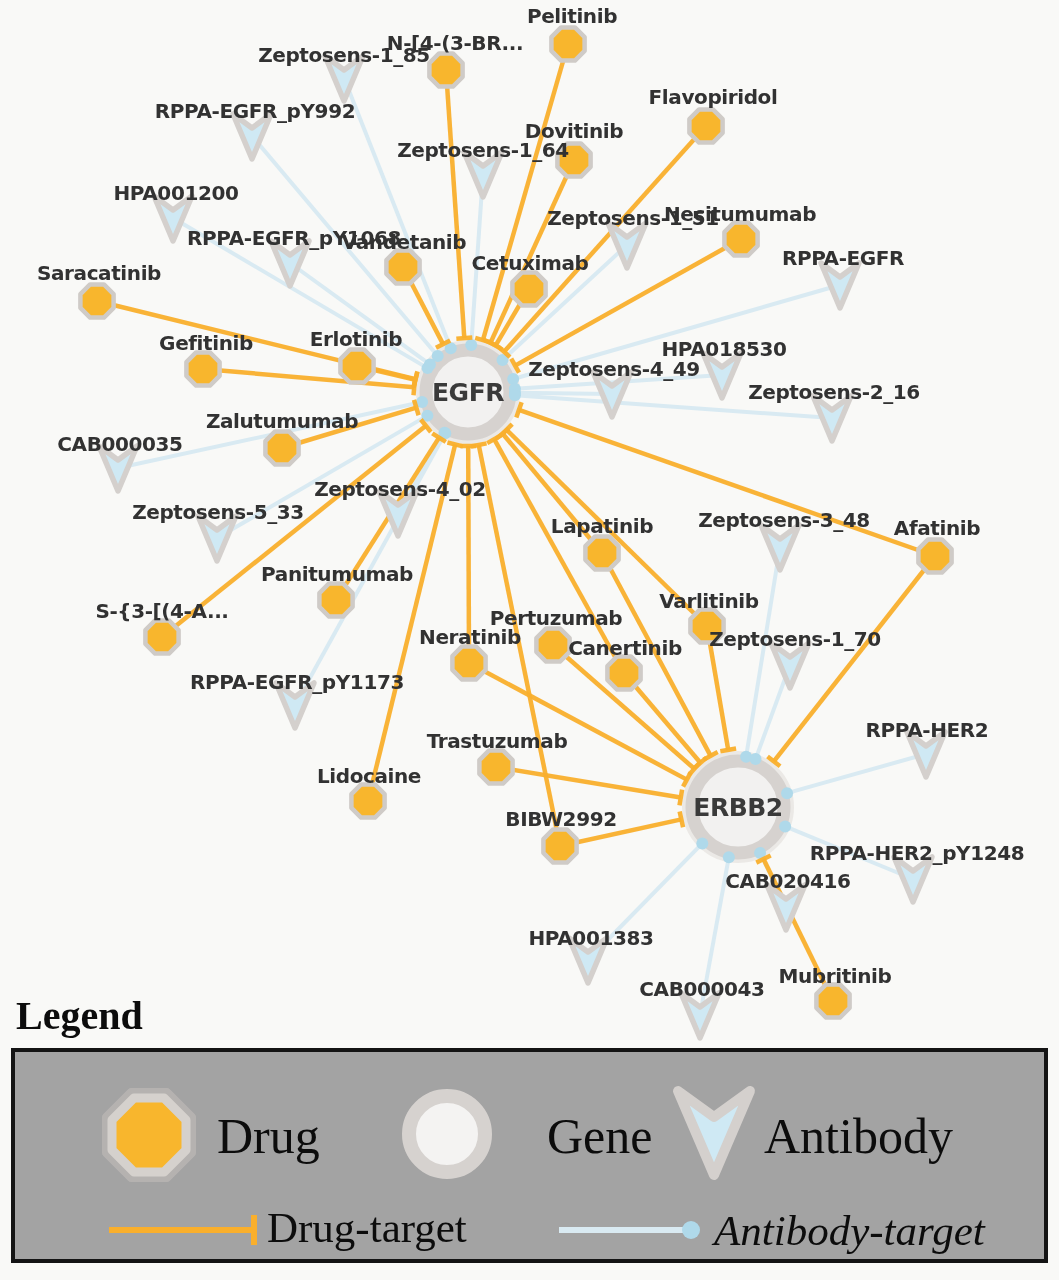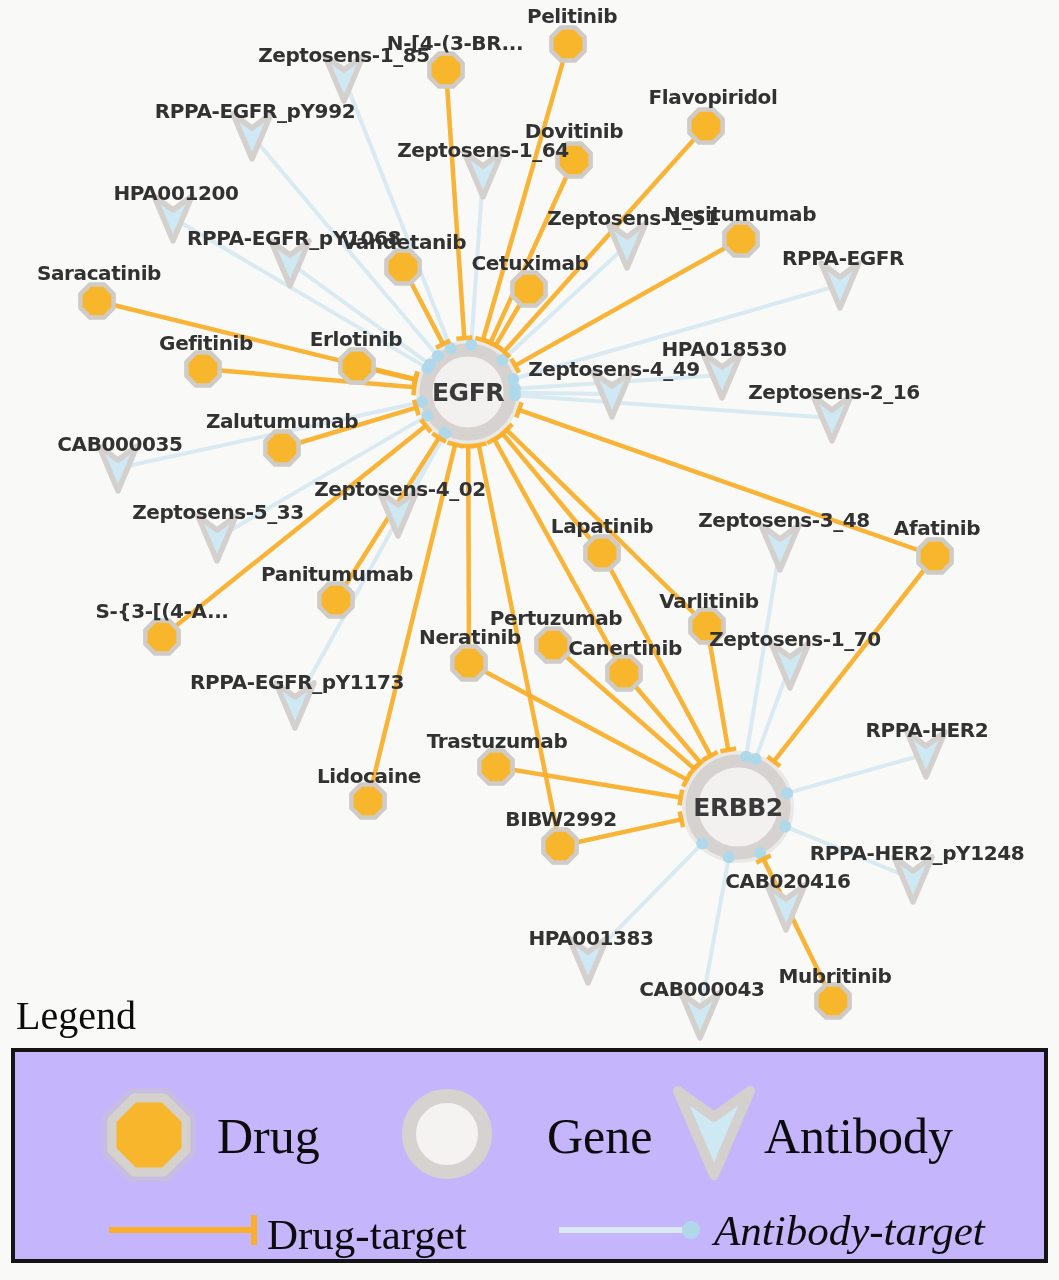--- a/index.html
+++ b/index.html
@@ -1,22 +1,22 @@
 <!DOCTYPE html>
 <html><head>
 <meta charset="utf-8">
 <style>
   html,body{margin:0;padding:0;}
   body{background:#F9F9F7;font-family:"DejaVu Sans",sans-serif;}
   #stage{position:relative;width:1059px;height:1280px;background:#F9F9F7;overflow:hidden;}
   #net{position:absolute;left:0;top:0;}
   .node-lbl{font-family:"DejaVu Sans",sans-serif;font-weight:700;font-size:20px;fill:#323232;letter-spacing:-0.4px;}
   .gene-lbl{font-family:"DejaVu Sans",sans-serif;font-weight:700;font-size:25px;fill:#3a3a3a;letter-spacing:-0.5px;}
-  .legend-title{position:absolute;left:16px;top:992px;font-family:"Liberation Serif",serif;font-weight:400;font-size:40px;color:#0c0c0c;}
-  .legend-box{position:absolute;left:11px;top:1048px;width:1037px;height:215px;border:4px solid #141414;box-sizing:border-box;background:#c4b5fd;}
+  .legend-title{position:absolute;left:16px;top:992px;font-family:"Liberation Serif",serif;font-weight:700;font-size:40px;color:#0c0c0c;}
+  .legend-box{position:absolute;left:11px;top:1048px;width:1037px;height:215px;border:4px solid #141414;box-sizing:border-box;background:#a3a3a3;}
   .legend-box svg{position:absolute;left:0;top:0;}
   .lg-text{position:absolute;font-family:"Liberation Serif",serif;color:#0c0c0c;transform:translateY(-50%);white-space:nowrap;}
   .lg-big{font-size:50px;}
   .lg-row{font-size:43px;}
 </style>
 </head>
 <body>
 
 <div id="stage">
 
@@ -251,17 +251,17 @@
       </g>
 
       <g>
         <line x1="544" y1="178" x2="670" y2="178" stroke="#D9EAF2" stroke-width="6"></line>
         <circle cx="676" cy="178" r="9" fill="#AFD9EA"></circle>
       </g>
     </svg>
     <span class="lg-text lg-big" style="left:202px;top:84px;">Drug</span>
     <span class="lg-text lg-big" style="left:497px;top:84px;margin-left:35px;">Gene</span>
     <span class="lg-text lg-big" style="left:749px;top:84px;">Antibody</span>
-    <span class="lg-text lg-row" style="left:252px;top:182px;">Drug-target</span>
+    <span class="lg-text lg-row" style="left:252px;top:175px;">Drug-target</span>
     <span class="lg-text lg-row" style="left:699px;top:178px;font-style:italic;">Antibody-target</span>
   </div>
 
 </div>
 
 </body></html>

